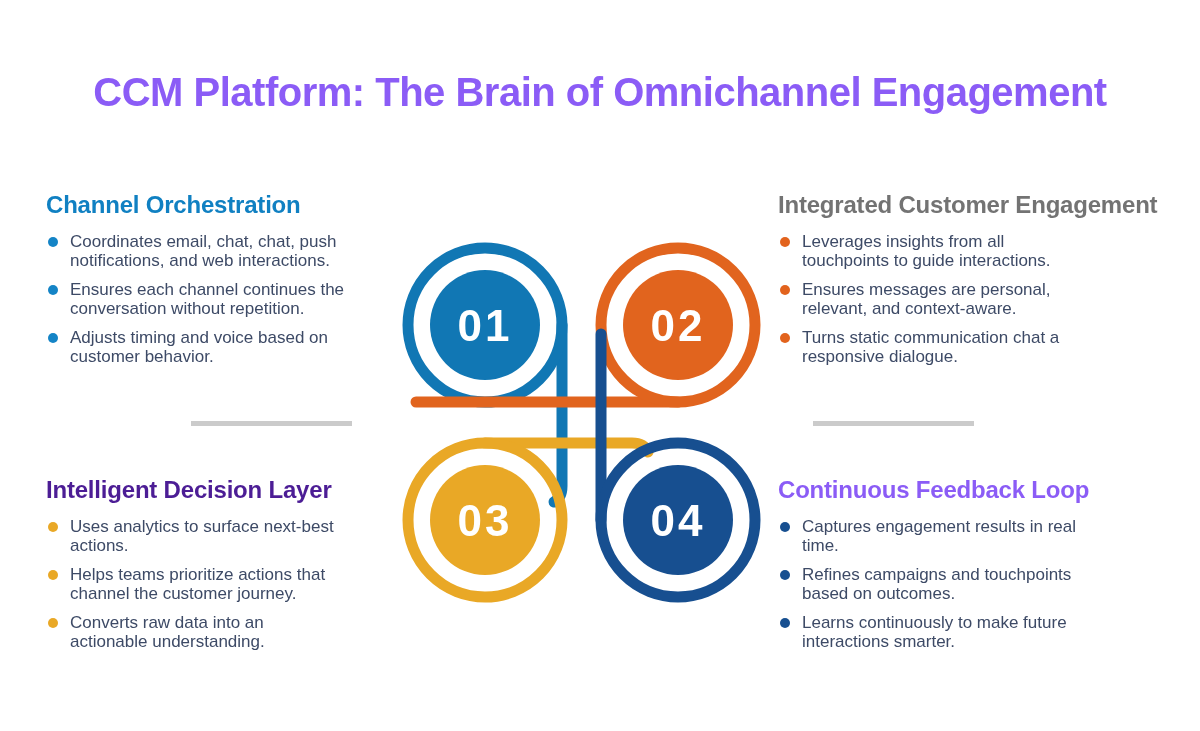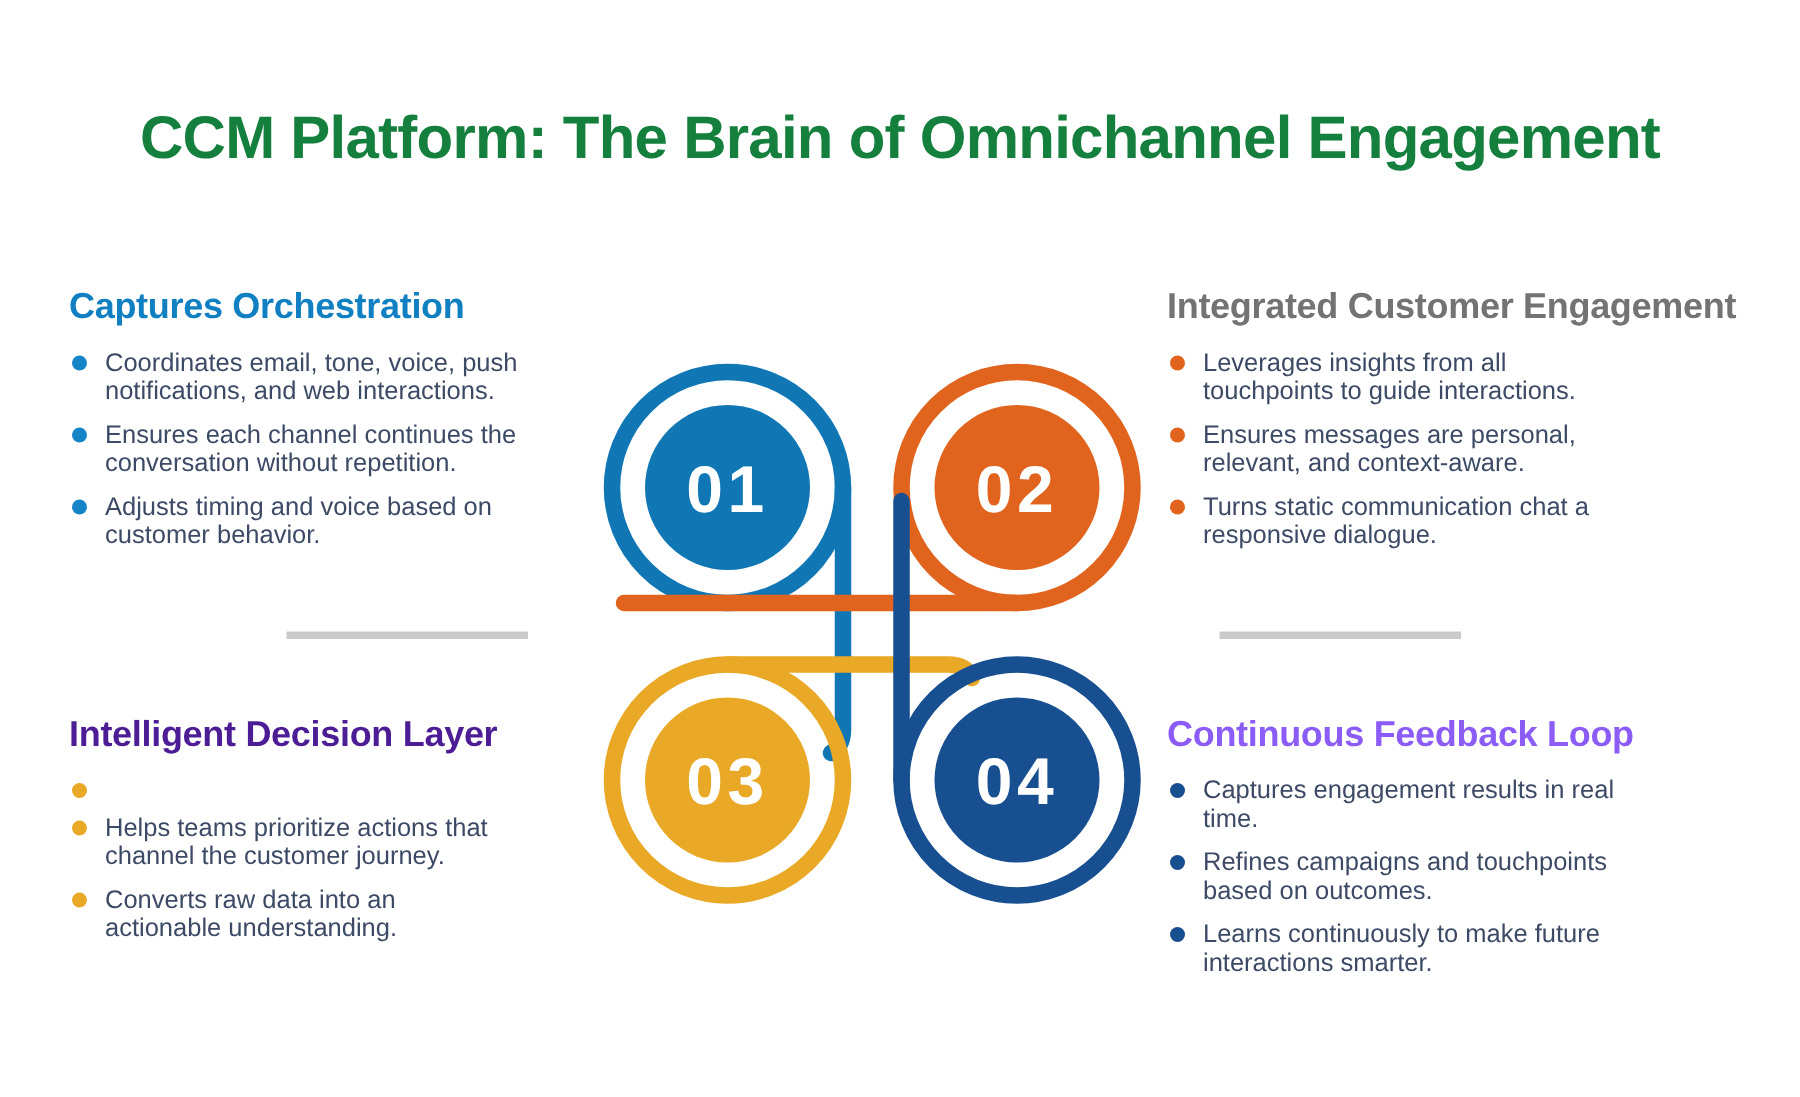--- a/index.html
+++ b/index.html
@@ -1,19 +1,19 @@
 <!DOCTYPE html>
 <html><head>
 <meta charset="utf-8">
 <style>
   html,body{margin:0;padding:0;background:#fff;}
   .canvas{position:relative;width:1200px;height:731px;background:#ffffff;overflow:hidden;
           font-family:"Liberation Sans",sans-serif;}
   .title{position:absolute;left:0;top:70px;width:1200px;text-align:center;
-         font-size:40px;font-weight:700;letter-spacing:-0.5px;color:#15803d;margin:0;}
+         font-size:40px;font-weight:700;letter-spacing:-0.5px;color:#8b5cf6;margin:0;}
   .panel{position:absolute;width:352px;}
   .panel h2{margin:0 0 13px 0;font-size:24px;font-weight:700;letter-spacing:-0.2px;line-height:28px;}
   .panel ul{list-style:none;margin:0;padding:0;}
   .panel li{display:flex;gap:12px;margin:0 0 10px 0;}
   .dot{flex:none;width:10px;height:10px;border-radius:50%;margin-top:5px;margin-left:2px;}
   .txt{font-size:17px;line-height:19px;color:#3D4A66;}
   .ln{display:block;}
   #panel-1{left:46px;top:191px;}
   #panel-2{left:778px;top:191px;width:390px;}
   #panel-3{left:46px;top:476px;}
@@ -31,26 +31,26 @@
             fill:#ffffff;letter-spacing:3px;}
 </style>
 </head>
 <body>
 
 <div class="canvas">
 
   <h1 class="title">CCM Platform: The Brain of Omnichannel Engagement</h1>
 
   <section class="panel s-blue" id="panel-1">
-    <h2>Captures Orchestration</h2>
+    <h2>Channel Orchestration</h2>
     <ul>
       <li>
         <span class="dot"></span>
         <span class="txt">
-            <span class="ln">Coordinates email, tone, voice, push</span>
+            <span class="ln">Coordinates email, chat, chat, push</span>
             <span class="ln">notifications, and web interactions.</span>
           </span>
       </li>
       <li>
         <span class="dot"></span>
         <span class="txt">
             <span class="ln">Ensures each channel continues the</span>
             <span class="ln">conversation without repetition.</span>
           </span>
       </li>
@@ -89,20 +89,24 @@
           </span>
       </li>
     </ul>
   </section>
 
   <section class="panel s-gold" id="panel-3">
     <h2>Intelligent Decision Layer</h2>
     <ul>
       <li>
         <span class="dot"></span>
+        <span class="txt">
+            <span class="ln">Uses analytics to surface next-best</span>
+            <span class="ln">actions.</span>
+          </span>
       </li>
       <li>
         <span class="dot"></span>
         <span class="txt">
             <span class="ln">Helps teams prioritize actions that</span>
             <span class="ln">channel the customer journey.</span>
           </span>
       </li>
       <li>
         <span class="dot"></span>

